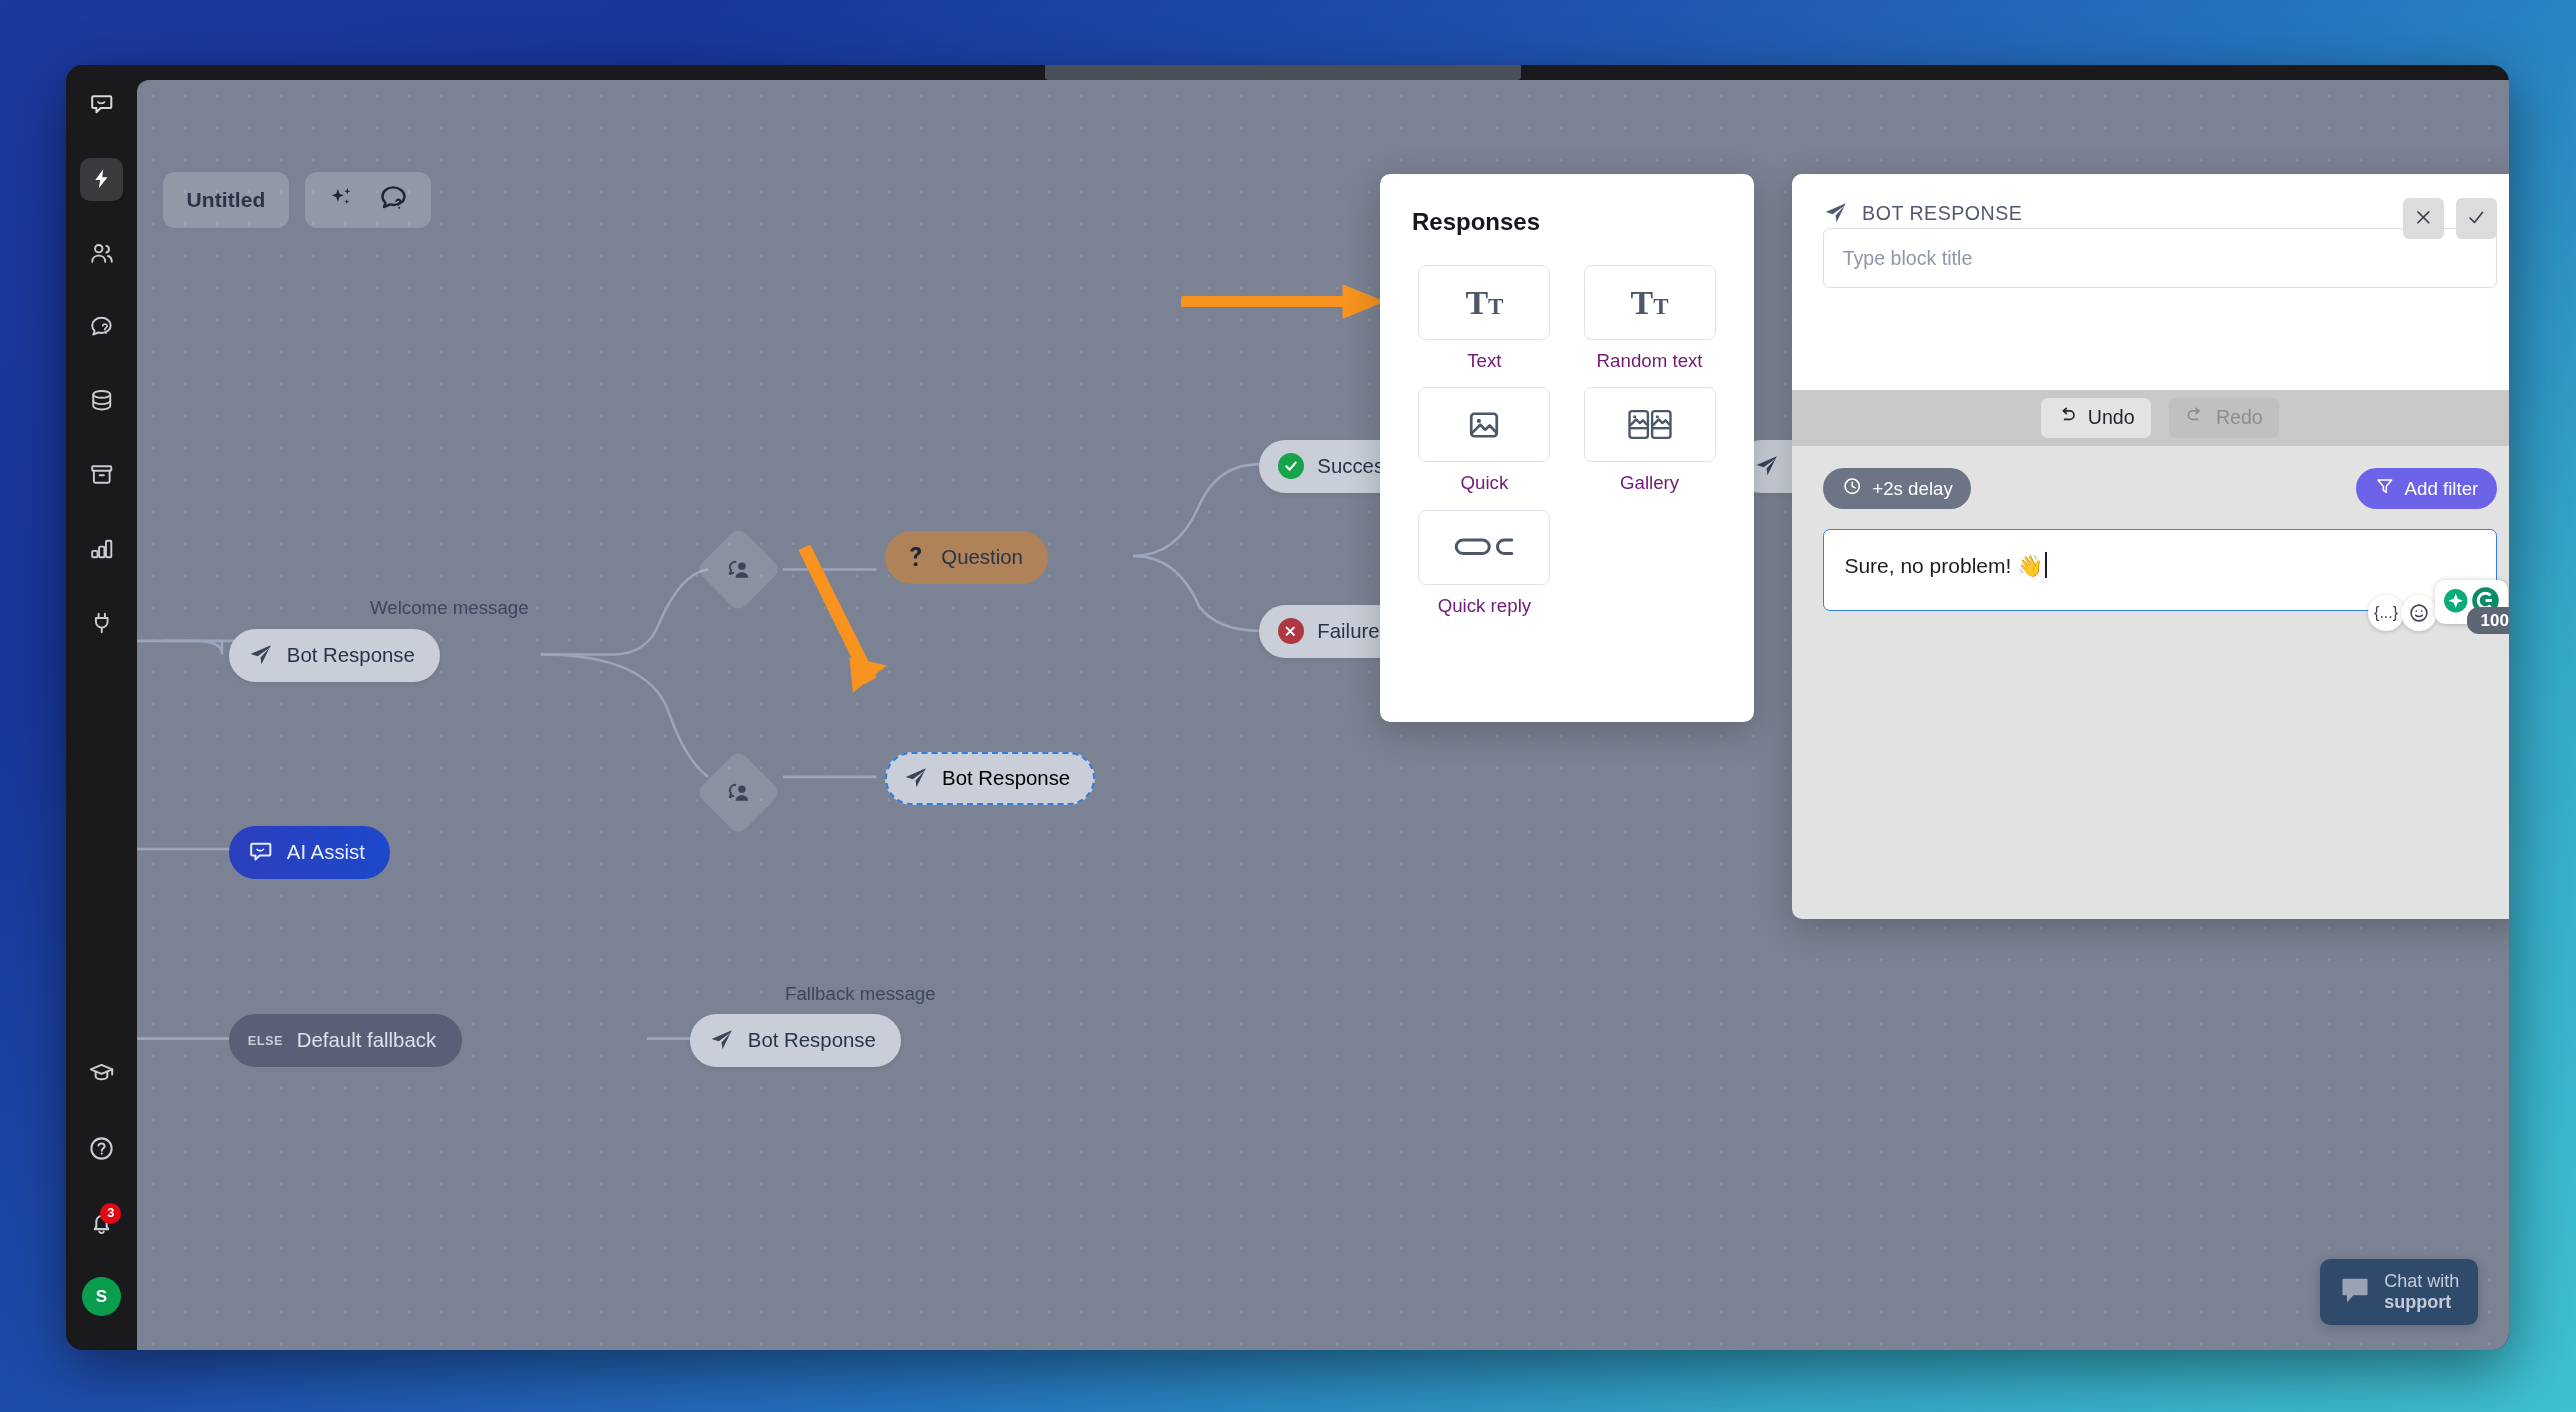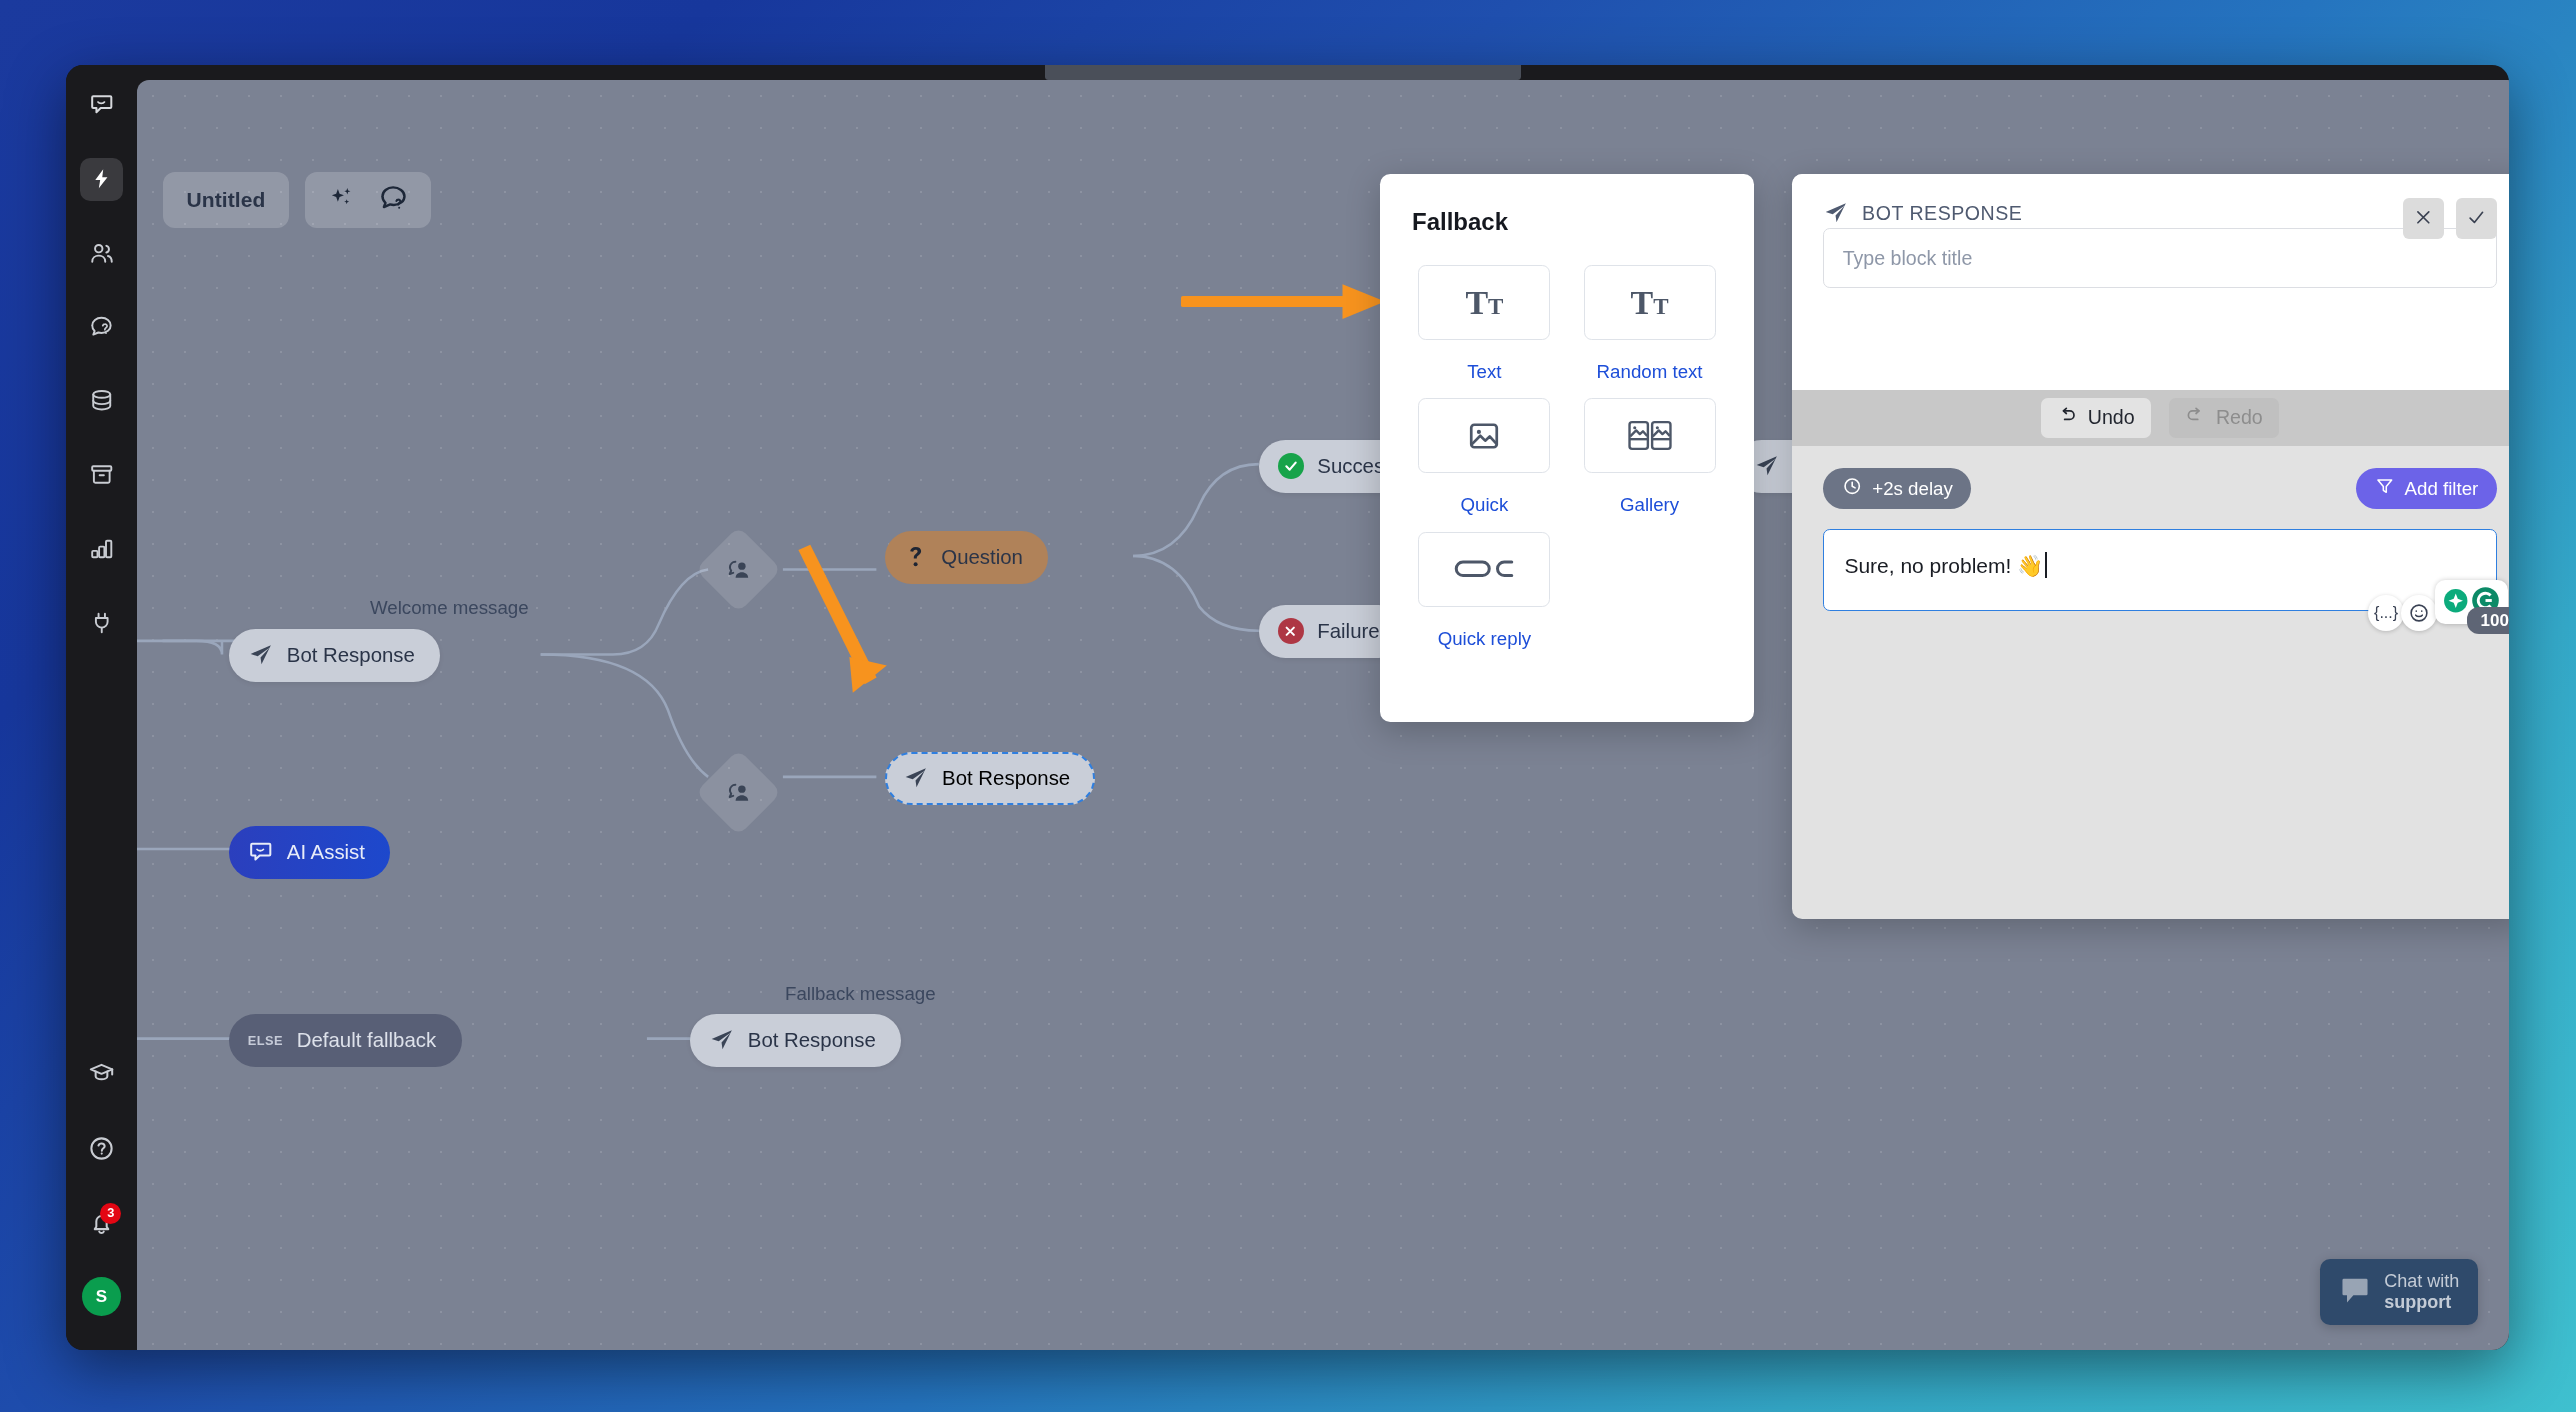--- a/index.html
+++ b/index.html
@@ -182,23 +182,23 @@
   }
   .resp-cell { display: flex; flex-direction: column; align-items: center; cursor: pointer; }
   .resp-tile {
     width: 132px; height: 75px;
     border: 0.9px solid #dfe3e9;
     border-radius: 7.7px;
     display: flex; align-items: center; justify-content: center;
     background: #fff;
   }
   .resp-caption {
-    margin-top: 21px;
+    margin-top: 10px;
     font-size: 18.7px;
-    color: #1d4ed8;
+    color: #701a75;
     font-weight: 500;
   }
   .tt-glyph {
     font-size: 0;
     color: #4d5768;
     display: flex; align-items: baseline;
   }
   .tt-big { font-family: "Liberation Serif", serif; font-size: 34px; font-weight: bold; line-height: 1; }
   .tt-small { font-family: "Liberation Serif", serif; font-size: 23px; font-weight: bold; line-height: 1; }
   
@@ -616,21 +616,21 @@
         </svg>
       </span>
       <span id="chat-support-text">
         <span>Chat with</span>
         <span class="l2">support</span>
       </span>
     </div>
   </div>
 
   <div id="responses-panel">
-    <div id="responses-title">Fallback</div>
+    <div id="responses-title">Responses</div>
     <div id="responses-grid">
 
       <div class="resp-cell">
         <div class="resp-tile">
           <span class="tt-glyph">
               <span class="tt-big">T</span>
               <span class="tt-small">T</span>
             </span>
         </div>
         <div class="resp-caption">Text</div>

